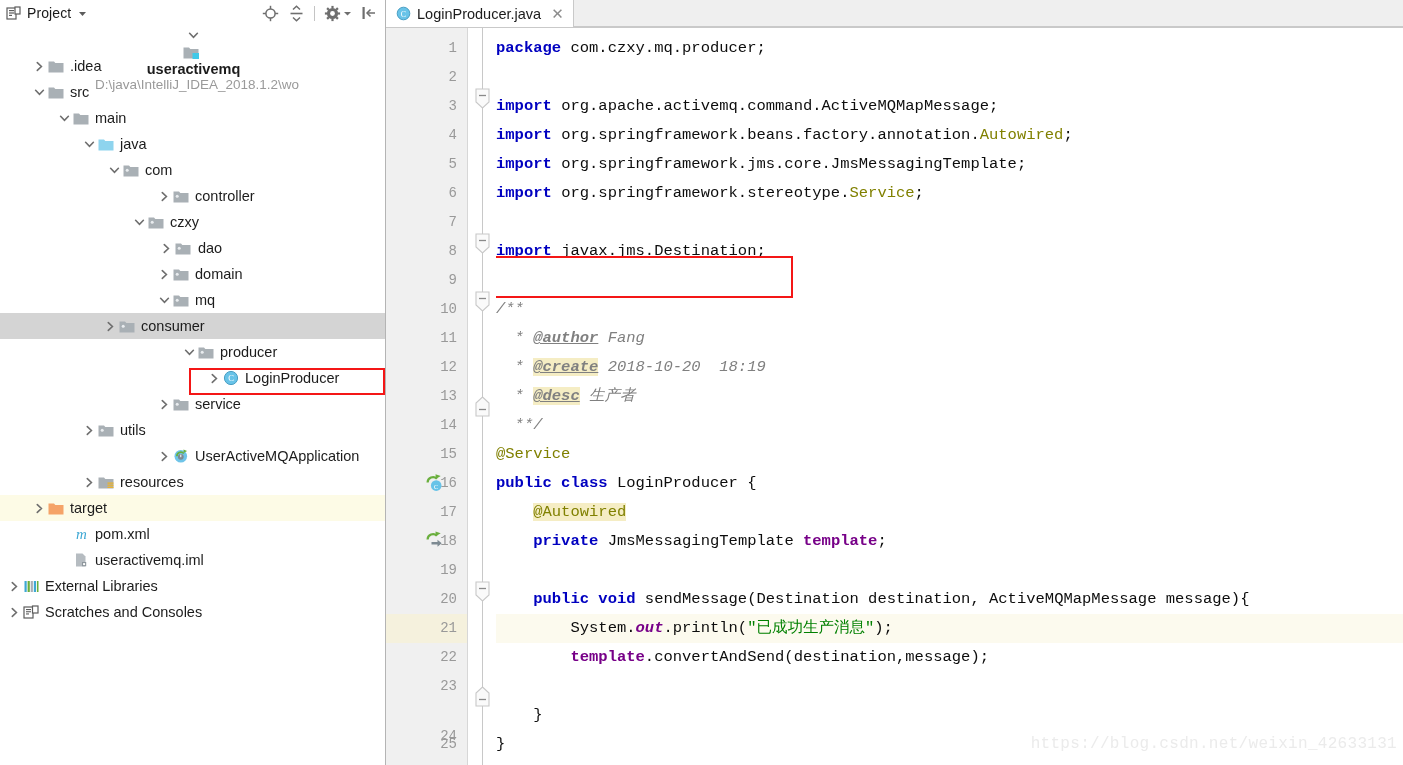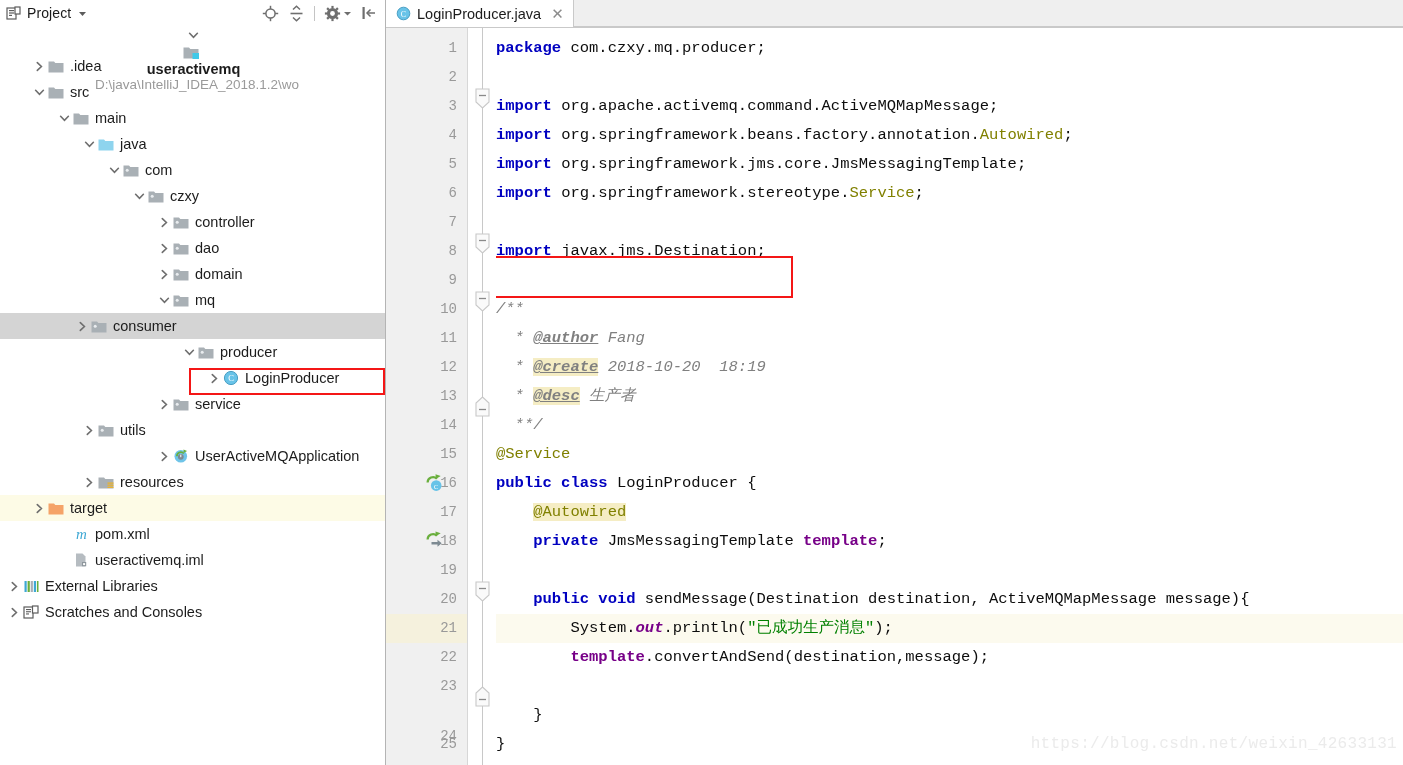--- a/index.html
+++ b/index.html
@@ -323,91 +323,91 @@
             </svg>
           </span>
           <span class="ficon">
             <svg width="17" height="15" viewBox="0 0 17 15">
               <path d="M0.5 2.5 h5.5 l1.3 1.6 h8.2 v9.4 h-15 z" fill="#a9b0b5"></path>
               <circle cx="4.2" cy="7.2" r="1.5" fill="#e9ecef"></circle>
             </svg>
           </span>
           <span class="label">com</span>
         </div>
+        <div class="row" style="padding-left: 156px;">
+          <span class="arrow">
+            <svg width="11" height="11" viewBox="0 0 11 11">
+              <path d="M3.3 1.6 L7.4 5.5 L3.3 9.4" fill="none" stroke="#6e6e6e" stroke-width="1.6" stroke-linecap="round"></path>
+            </svg>
+          </span>
+          <span class="ficon">
+            <svg width="17" height="15" viewBox="0 0 17 15">
+              <path d="M0.5 2.5 h5.5 l1.3 1.6 h8.2 v9.4 h-15 z" fill="#a9b0b5"></path>
+              <circle cx="4.2" cy="7.2" r="1.5" fill="#e9ecef"></circle>
+            </svg>
+          </span>
+          <span class="label">controller</span>
+        </div>
         <div class="row" style="padding-left: 131px;">
           <span class="arrow">
             <svg width="11" height="11" viewBox="0 0 11 11">
               <path d="M1.6 3.3 L5.5 7.4 L9.4 3.3" fill="none" stroke="#6e6e6e" stroke-width="1.6" stroke-linecap="round"></path>
             </svg>
           </span>
           <span class="ficon">
             <svg width="17" height="15" viewBox="0 0 17 15">
               <path d="M0.5 2.5 h5.5 l1.3 1.6 h8.2 v9.4 h-15 z" fill="#a9b0b5"></path>
               <circle cx="4.2" cy="7.2" r="1.5" fill="#e9ecef"></circle>
             </svg>
           </span>
           <span class="label">czxy</span>
         </div>
+        <div class="row" style=" justify-content: center;">
+          <span class="arrow">
+            <svg width="11" height="11" viewBox="0 0 11 11">
+              <path d="M3.3 1.6 L7.4 5.5 L3.3 9.4" fill="none" stroke="#6e6e6e" stroke-width="1.6" stroke-linecap="round"></path>
+            </svg>
+          </span>
+          <span class="ficon">
+            <svg width="17" height="15" viewBox="0 0 17 15">
+              <path d="M0.5 2.5 h5.5 l1.3 1.6 h8.2 v9.4 h-15 z" fill="#a9b0b5"></path>
+              <circle cx="4.2" cy="7.2" r="1.5" fill="#e9ecef"></circle>
+            </svg>
+          </span>
+          <span class="label">dao</span>
+        </div>
         <div class="row" style="padding-left: 156px;">
           <span class="arrow">
             <svg width="11" height="11" viewBox="0 0 11 11">
               <path d="M3.3 1.6 L7.4 5.5 L3.3 9.4" fill="none" stroke="#6e6e6e" stroke-width="1.6" stroke-linecap="round"></path>
             </svg>
           </span>
           <span class="ficon">
             <svg width="17" height="15" viewBox="0 0 17 15">
               <path d="M0.5 2.5 h5.5 l1.3 1.6 h8.2 v9.4 h-15 z" fill="#a9b0b5"></path>
               <circle cx="4.2" cy="7.2" r="1.5" fill="#e9ecef"></circle>
             </svg>
           </span>
-          <span class="label">controller</span>
+          <span class="label">domain</span>
         </div>
         <div class="row" style="padding-left: 156px;">
           <span class="arrow">
             <svg width="11" height="11" viewBox="0 0 11 11">
-              <path d="M3.3 1.6 L7.4 5.5 L3.3 9.4" fill="none" stroke="#6e6e6e" stroke-width="1.6" stroke-linecap="round"></path>
-            </svg>
-          </span>
-          <span class="ficon">
-            <svg width="17" height="15" viewBox="0 0 17 15">
-              <path d="M0.5 2.5 h5.5 l1.3 1.6 h8.2 v9.4 h-15 z" fill="#a9b0b5"></path>
-              <circle cx="4.2" cy="7.2" r="1.5" fill="#e9ecef"></circle>
-            </svg>
-          </span>
-          <span class="label">dao</span>
-        </div>
-        <div class="row" style="padding-left: 156px;">
-          <span class="arrow">
-            <svg width="11" height="11" viewBox="0 0 11 11">
-              <path d="M3.3 1.6 L7.4 5.5 L3.3 9.4" fill="none" stroke="#6e6e6e" stroke-width="1.6" stroke-linecap="round"></path>
-            </svg>
-          </span>
-          <span class="ficon">
-            <svg width="17" height="15" viewBox="0 0 17 15">
-              <path d="M0.5 2.5 h5.5 l1.3 1.6 h8.2 v9.4 h-15 z" fill="#a9b0b5"></path>
-              <circle cx="4.2" cy="7.2" r="1.5" fill="#e9ecef"></circle>
-            </svg>
-          </span>
-          <span class="label">domain</span>
-        </div>
-        <div class="row" style="padding-left: 156px;">
-          <span class="arrow">
-            <svg width="11" height="11" viewBox="0 0 11 11">
               <path d="M1.6 3.3 L5.5 7.4 L9.4 3.3" fill="none" stroke="#6e6e6e" stroke-width="1.6" stroke-linecap="round"></path>
             </svg>
           </span>
           <span class="ficon">
             <svg width="17" height="15" viewBox="0 0 17 15">
               <path d="M0.5 2.5 h5.5 l1.3 1.6 h8.2 v9.4 h-15 z" fill="#a9b0b5"></path>
               <circle cx="4.2" cy="7.2" r="1.5" fill="#e9ecef"></circle>
             </svg>
           </span>
           <span class="label">mq</span>
         </div>
-        <div class="row selected" style="padding-left: 74px;">
+        <div class="row selected" style="padding-left: 102px;">
           <span class="arrow">
             <svg width="11" height="11" viewBox="0 0 11 11">
               <path d="M3.3 1.6 L7.4 5.5 L3.3 9.4" fill="none" stroke="#6e6e6e" stroke-width="1.6" stroke-linecap="round"></path>
             </svg>
           </span>
           <span class="ficon">
             <svg width="17" height="15" viewBox="0 0 17 15">
               <path d="M0.5 2.5 h5.5 l1.3 1.6 h8.2 v9.4 h-15 z" fill="#a9b0b5"></path>
               <circle cx="4.2" cy="7.2" r="1.5" fill="#e9ecef"></circle>
             </svg>

